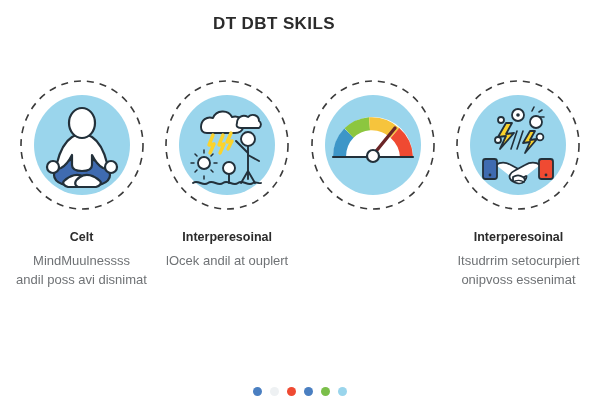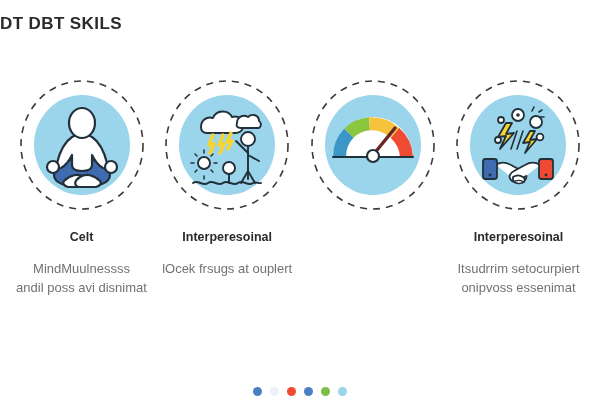--- a/index.html
+++ b/index.html
@@ -20,21 +20,21 @@
     height: 420px;
     position: relative;
     box-sizing: border-box;
   }
 
   .title {
     position: absolute;
     top: 14px;
     left: 0;
     width: 548px;
-    text-align: left;
+    text-align: center;
     font-size: 17px;
     font-weight: bold;
     color: #2b2b2b;
     letter-spacing: 0.4px;
   }
 
   .columns {
     position: absolute;
     top: 78px;
     left: 14px;
@@ -91,21 +91,21 @@
     margin-top: 18px;
     text-align: center;
     width: 145px;
   }
 
   .heading {
     font-size: 12.5px;
     font-weight: bold;
     color: #2b2b2b;
     line-height: 1.2;
-    margin-bottom: 15px;
+    margin-bottom: 7px;
     white-space: nowrap;
   }
 
   .body-line {
     font-size: 13px;
     color: #6f7275;
     line-height: 1.45;
     white-space: nowrap;
   }
 
@@ -193,21 +193,21 @@
 
             <circle cx="50" cy="73" r="6" fill="#ffffff"></circle>
             <path d="M50 79 L50 88"></path>
 
             <path d="M14 88 C19 84 24 92 29 88 C34 84 39 92 44 88 C49 84 54 92 59 88 C64 84 69 92 74 88 C77 86 80 89 82 88" stroke-width="1.9"></path>
           </g>
         </svg>
       </div>
       <div class="text-block">
         <div class="heading">Interperesoinal</div>
-        <div class="body-line">lOcek frsugs at ouplert</div>
+        <div class="body-line">lOcek andil at ouplert</div>
       </div>
     </div>
 
     <div class="column">
       <div class="icon-ring">
         <svg class="dashed-ring" viewBox="0 0 128 134">
           <ellipse cx="64" cy="67" rx="61" ry="64" fill="none" stroke="#3b3b3b" stroke-width="1.6" stroke-dasharray="7 6"></ellipse>
         </svg>
         <div class="icon-disc"></div>
         <svg class="icon-svg" viewBox="0 0 96 100">

